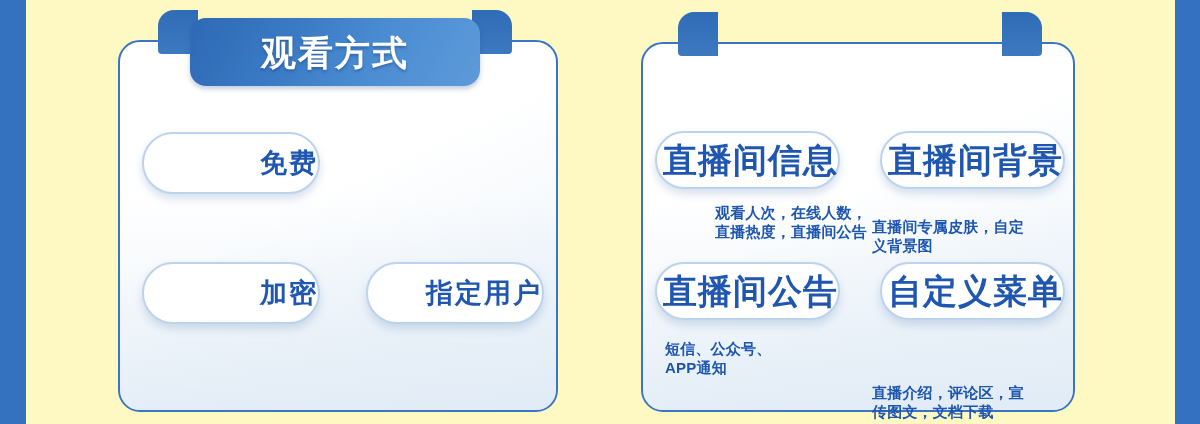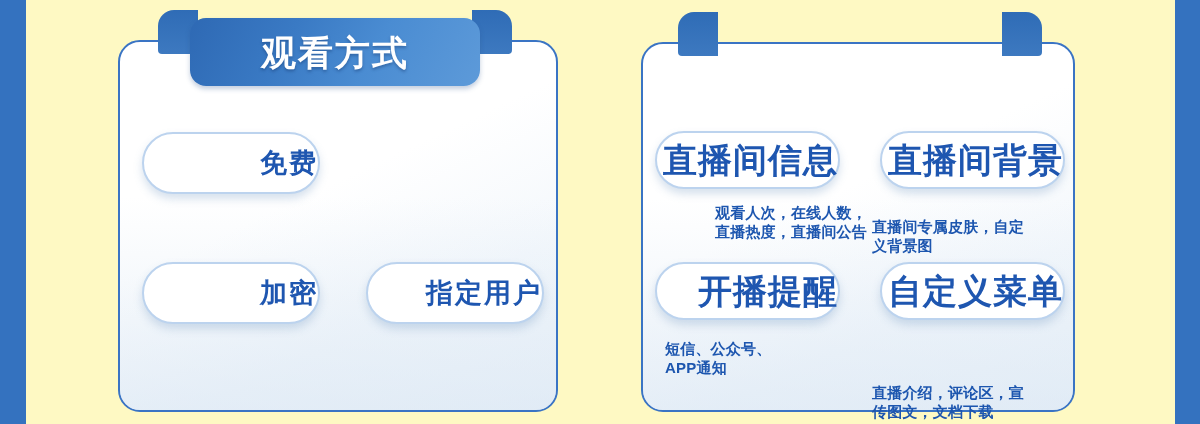--- a/index.html
+++ b/index.html
@@ -199,21 +199,21 @@
   <div class="ear l" style="left:678px;top:12px;"></div>
   <div class="ear r" style="left:1002px;top:12px;"></div>
 
   <div class="pill p-right pill-r-1">
     <span class="pill-label">直播间信息</span>
   </div>
   <div class="pill p-right pill-r-2">
     <span class="pill-label">直播间背景</span>
   </div>
   <div class="pill p-right pill-r-3">
-    <span class="pill-label">开播提醒</span>
+    <span class="pill-label">直播间公告</span>
   </div>
   <div class="pill p-right pill-r-4">
     <span class="pill-label">自定义菜单</span>
   </div>
 
   <div class="desc desc-1">观看人次，在线人数，
 直播热度，直播间公告</div>
   <div class="desc desc-2">直播间专属皮肤，自定
 义背景图</div>
   <div class="desc desc-3">短信、公众号、

